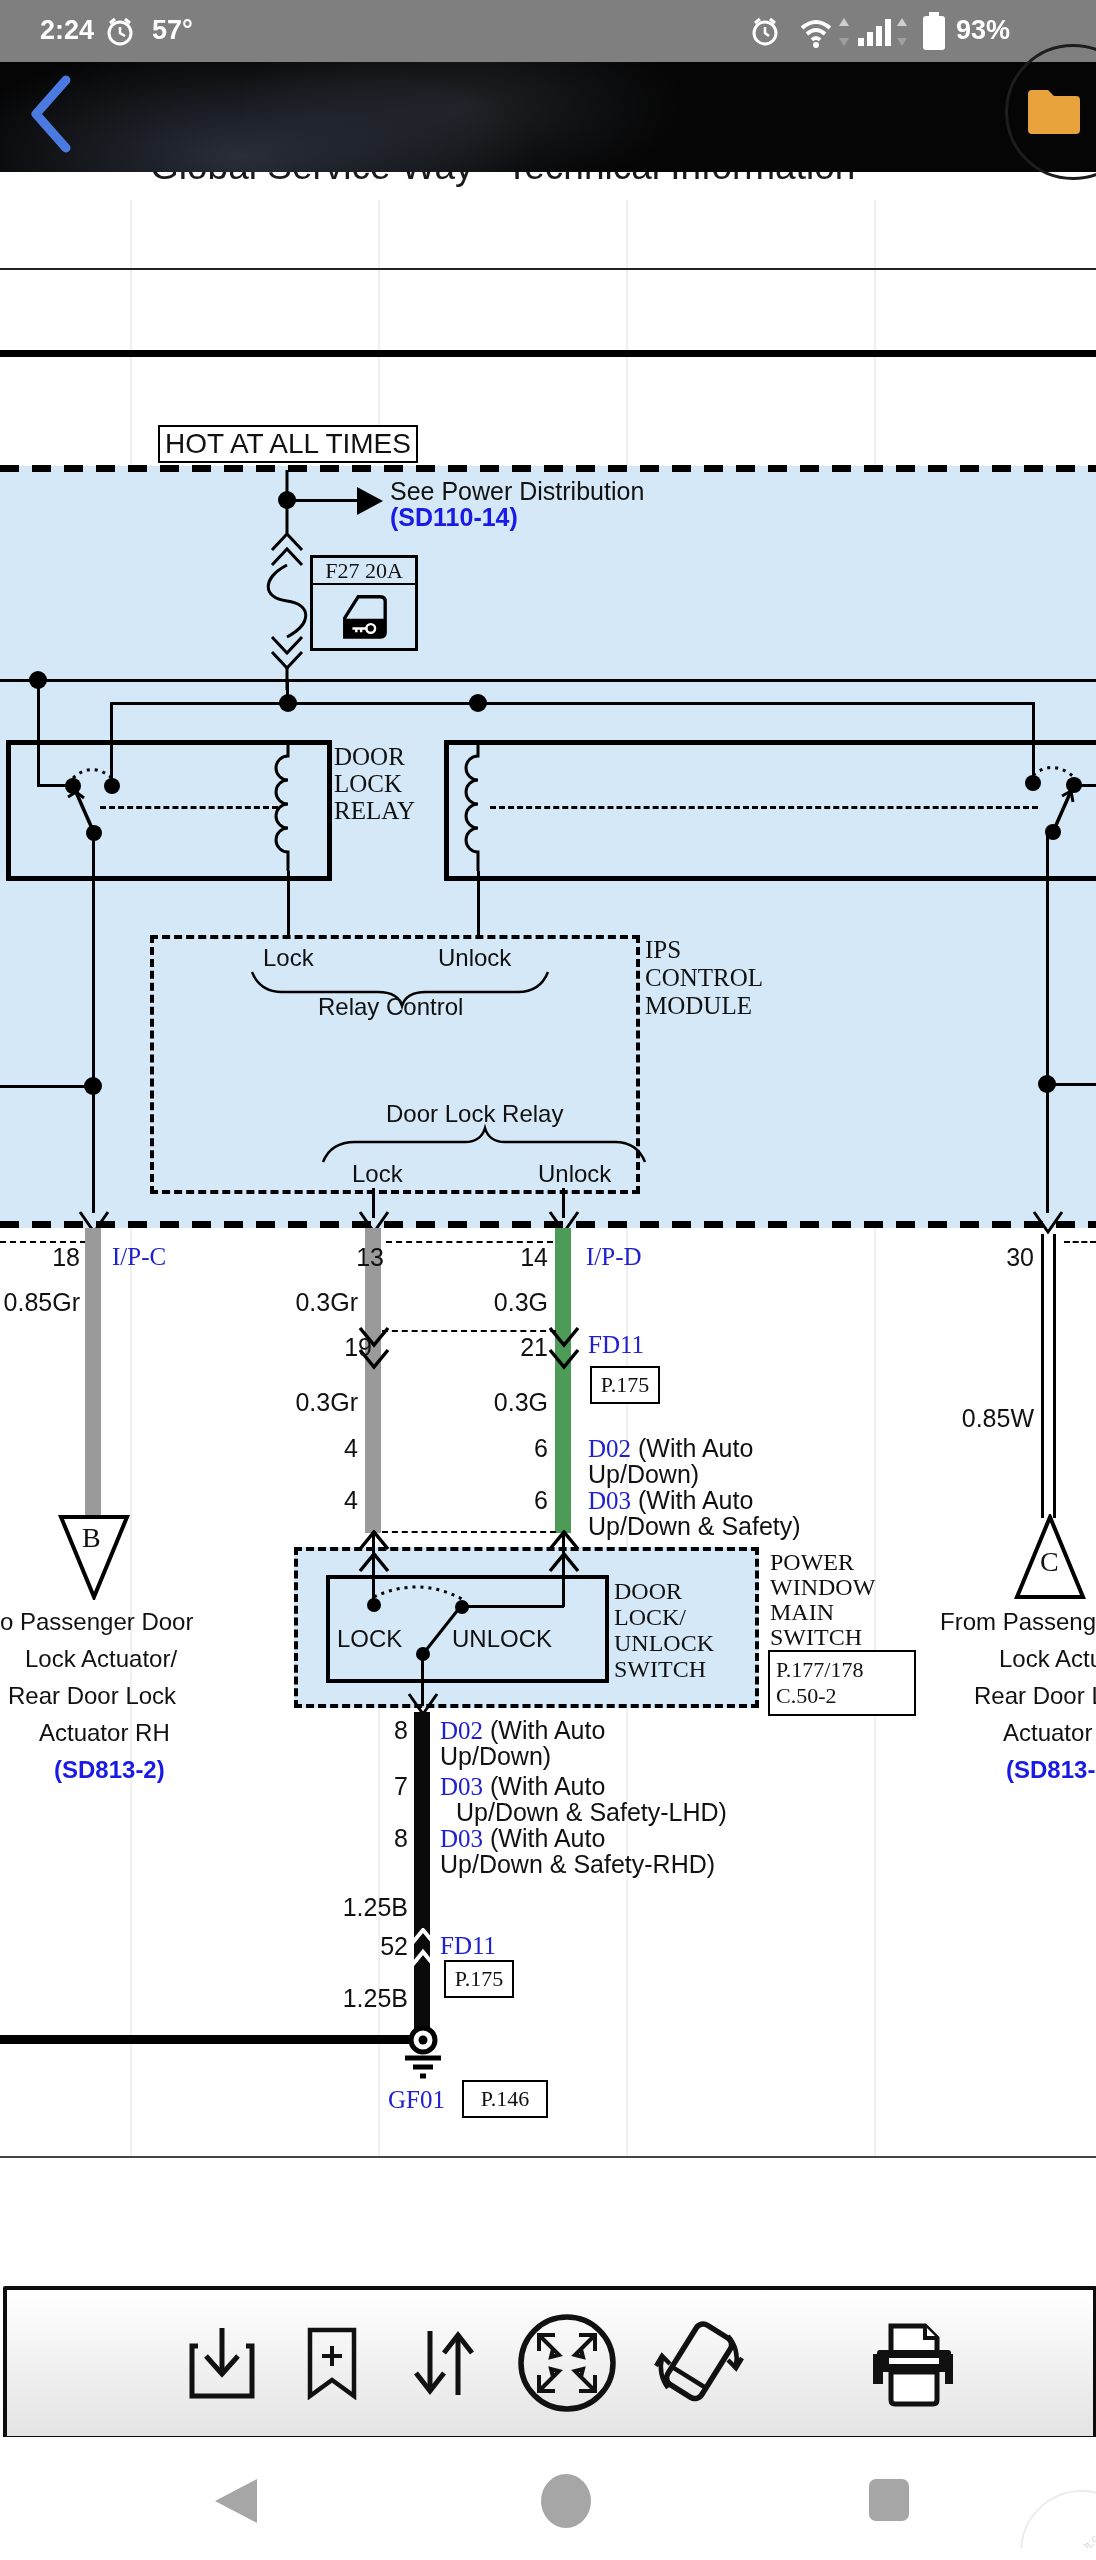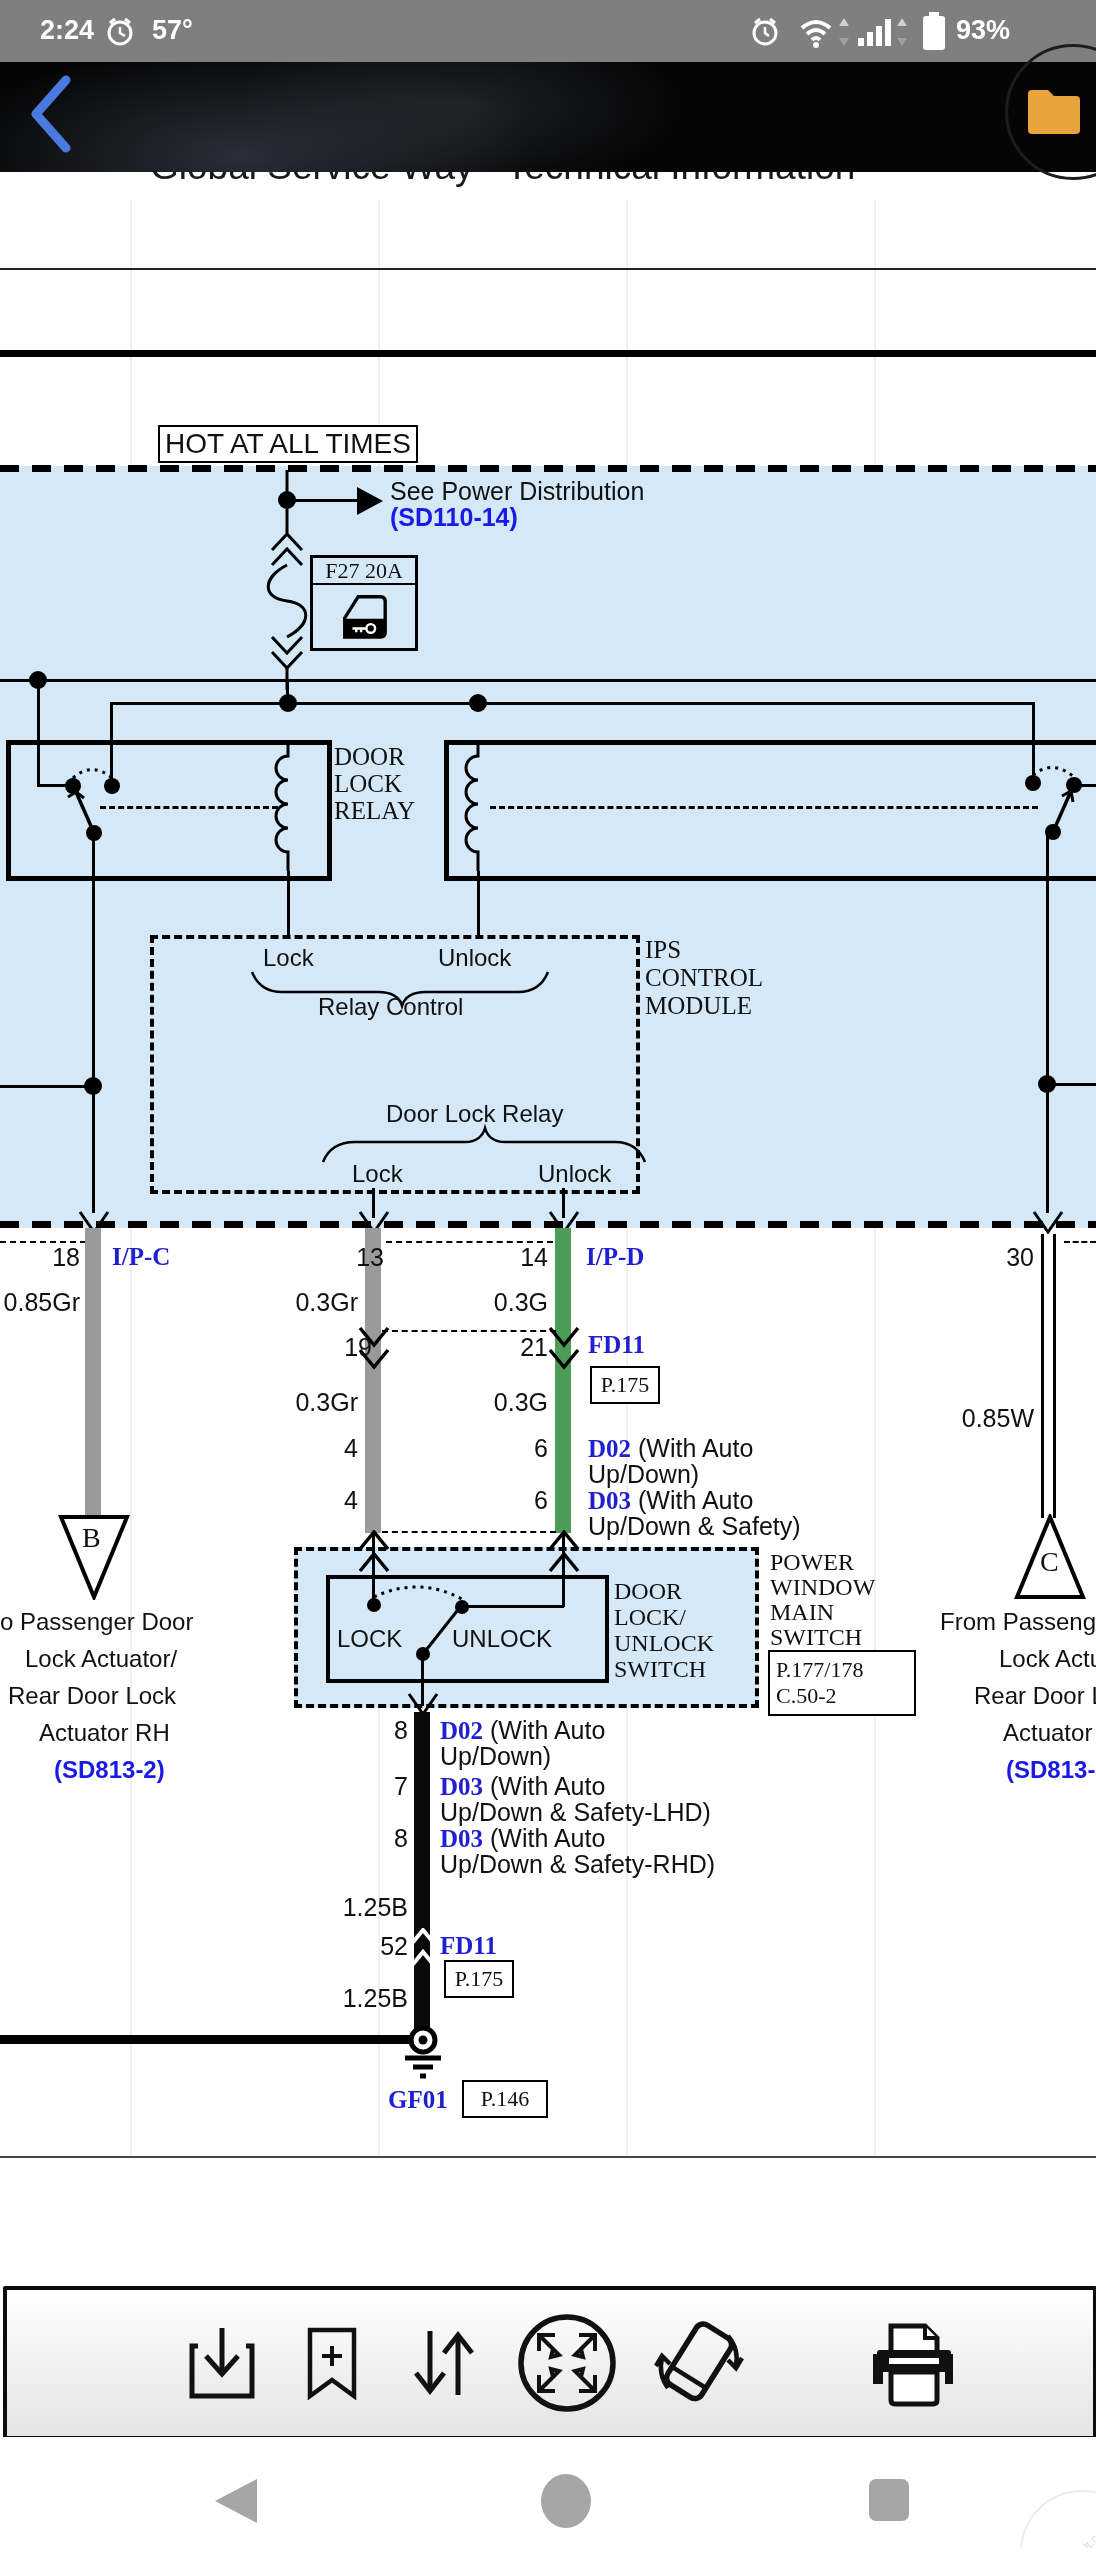--- a/index.html
+++ b/index.html
@@ -24,21 +24,21 @@
   .dashH{position:absolute;height:7px;background:repeating-linear-gradient(90deg,#000 0 19px,rgba(0,0,0,0) 19px 32px);}
   .thindash{position:absolute;border-top:2.5px dashed #000;height:0;}
   .bluebox{position:absolute;left:0;top:466px;width:1096px;height:762px;background:var(--blue,#d5e8f7);}
   .relaybox{position:absolute;border:5px solid #000;}
   .ipsbox{position:absolute;left:150px;top:935px;width:482px;height:251px;border:4px dashed #000;}
   .swbox{position:absolute;left:294px;top:1547px;width:457px;height:153px;border:4px dashed #000;background:var(--blue,#d5e8f7);}
   .swinner{position:absolute;left:326px;top:1575px;width:275px;height:100px;border:4px solid #000;}
   .lbl{position:absolute;font-size:25px;white-space:nowrap;}
   .lbl24{position:absolute;font-size:24px;white-space:nowrap;}
   .ser{font-family:"Liberation Serif",serif;}
-  .bblue{color:var(--code-blue,#2020d0);font-weight:bold;font-family:"Liberation Serif",serif;}
+  .bblue{color:var(--code-blue,#2020d0);font-weight:normal;font-family:"Liberation Serif",serif;}
   .sblue{color:var(--ref-blue,#1a1ae6);font-weight:bold;}
   .rt{text-align:right;}
   .refbox{position:absolute;border:2.5px solid #000;background:#fff;font-family:"Liberation Serif",serif;
           font-size:22px;display:flex;align-items:center;justify-content:center;}
   .hotbox{position:absolute;left:158px;top:425px;width:256px;height:34px;border:2.5px solid #000;background:#fff;
           display:flex;align-items:center;justify-content:center;font-size:28px;z-index:2;}
   .tri{position:absolute;}
   
   .toolbar{position:absolute;left:3px;top:2286px;width:1086px;height:146px;border:4px solid #0d0d0d;
            background:linear-gradient(#ffffff,#e4e4e4);border-radius:2px;z-index:5;}
@@ -415,21 +415,21 @@
           <polyline points="4,2 18,22 32,2" fill="none" stroke="#000" stroke-width="3"></polyline>
         </svg>
       </span>
     <div class="wire" style="left:414px;top:1712px;width:16px;height:330px;background:var(--wire-black,#0a0a0a);"></div>
 
     <div class="lbl rt" style="right:688px;top:1716px;">8</div>
     <div class="lbl" style="left:440px;top:1716px;"><span class="bblue">D02</span> <span>(With Auto</span></div>
     <div class="lbl" style="left:440px;top:1742px;">Up/Down)</div>
     <div class="lbl rt" style="right:688px;top:1772px;">7</div>
     <div class="lbl" style="left:440px;top:1772px;"><span class="bblue">D03</span> <span>(With Auto</span></div>
-    <div class="lbl" style="left:440px;top:1798px;">Up/Down &amp; Safety-LHD)</div>
+    <div class="lbl" style="left:456px;top:1798px;">Up/Down &amp; Safety-LHD)</div>
     <div class="lbl rt" style="right:688px;top:1824px;">8</div>
     <div class="lbl" style="left:440px;top:1824px;"><span class="bblue">D03</span> <span>(With Auto</span></div>
     <div class="lbl" style="left:440px;top:1850px;">Up/Down &amp; Safety-RHD)</div>
 
     <div class="lbl rt" style="right:688px;top:1893px;">1.25B</div>
     <div class="lbl rt" style="right:688px;top:1932px;">52</div>
     <span class="abs" style="left:405px;top:1928px;">
         <svg width="36" height="46" viewBox="0 0 36 46">
           <polyline points="4,19 18,2 32,19" fill="none" stroke="#fff" stroke-width="4"></polyline>
           <polyline points="4,41 18,24 32,41" fill="none" stroke="#fff" stroke-width="4"></polyline>

